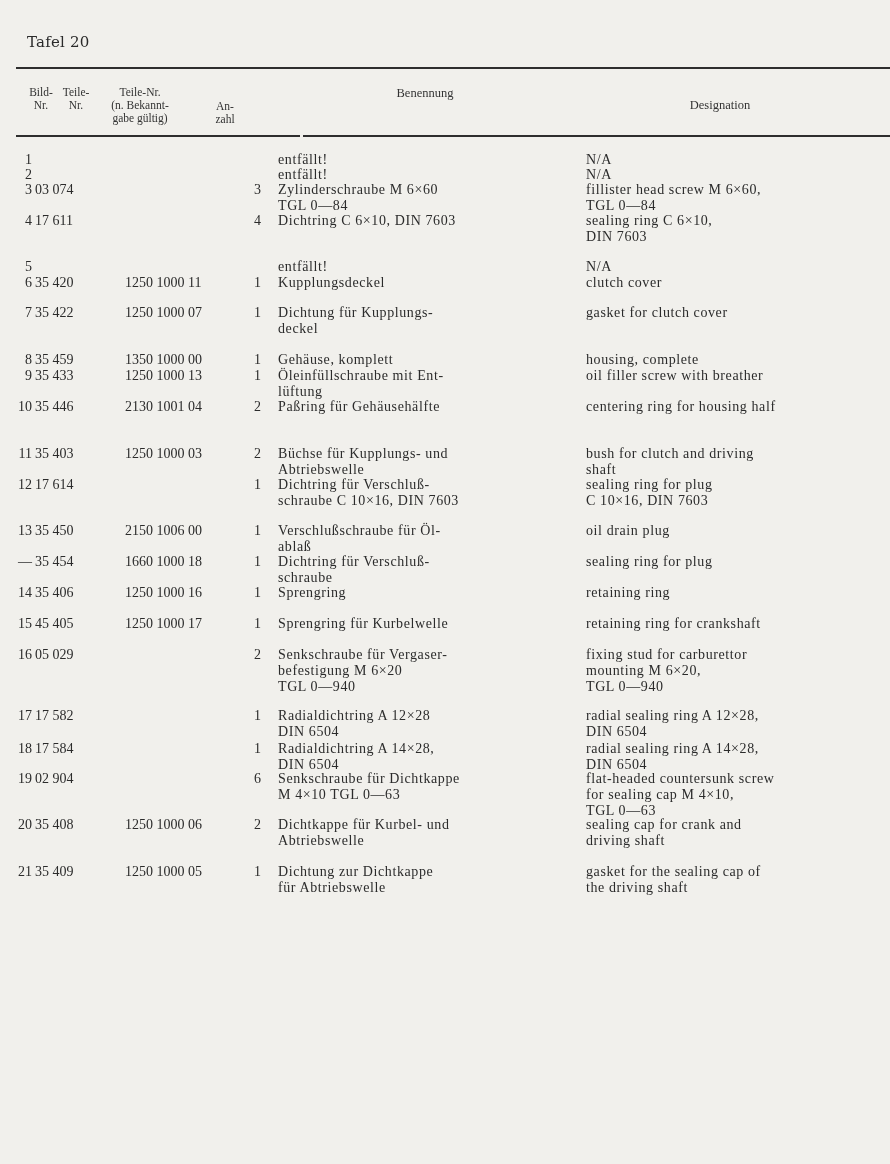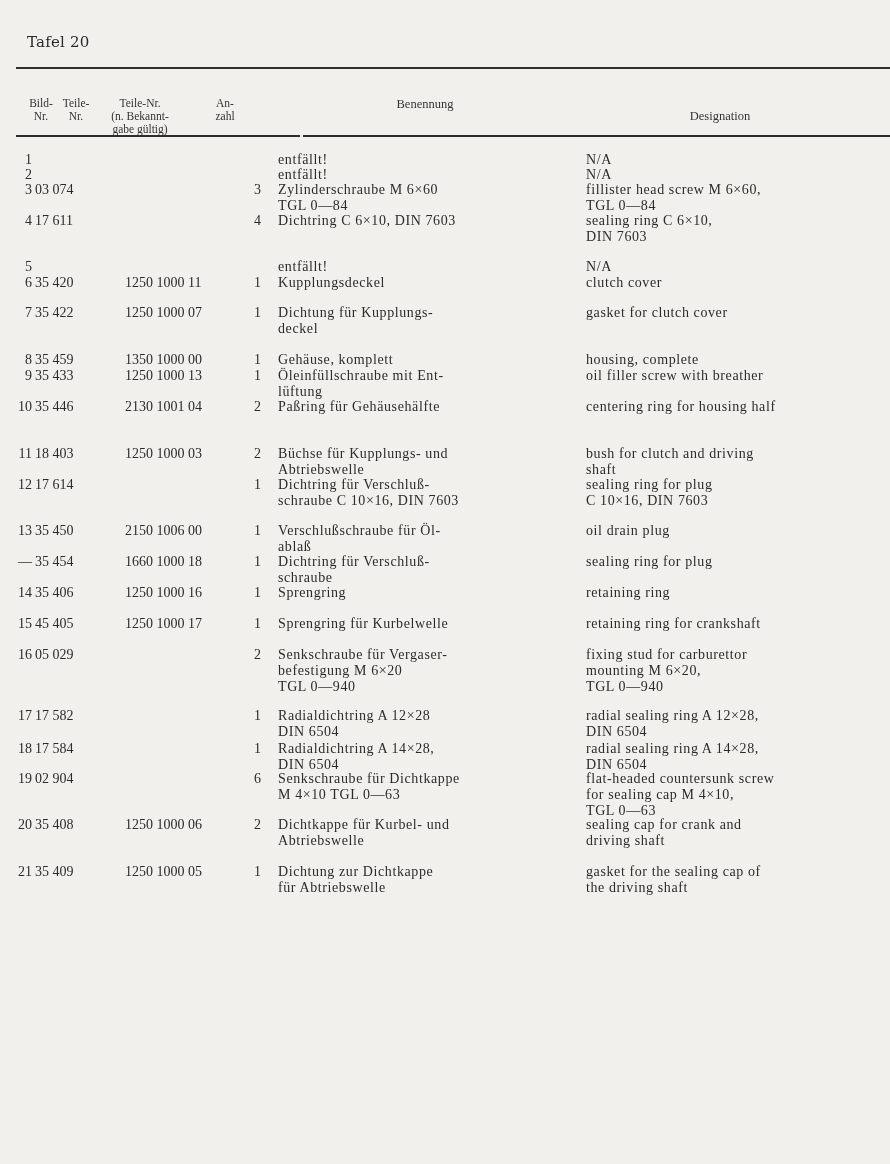--- a/index.html
+++ b/index.html
@@ -15,21 +15,21 @@
     font-size: 15px; font-weight: normal; letter-spacing: 0.2px;
     color: #2a2a2a;
   }
   .rule {
     position: absolute; height: 2px; background: #2e2e2e;
   }
   .hdr {
     position: absolute; font-size: 11.5px; line-height: 13px; color: #333;
     font-family: "Liberation Serif", "DejaVu Serif", serif;
   }
-  .hdr-c { text-align: center; margin-top: 11px; }
+  .hdr-c { text-align: center; }
   .row {
     position: absolute; left: 0; width: 890px;
     font-size: 14px; line-height: 16px;
     font-family: "Liberation Serif", "DejaVu Serif", serif;
     color: #2b2b2b;
   }
   .c { position: absolute; top: 0; white-space: pre; }
   .c-bild { left: 10px; width: 36px; text-align: right; }
   .c-teil { left: 35px; }
   .c-neu  { left: 125px; }
@@ -52,21 +52,21 @@
   </div>
   <div class="hdr hdr-c" style="left:58px; top:86px; width:36px;">
     <span>Teile-</span><br>
     <span>Nr.</span>
   </div>
   <div class="hdr hdr-c" style="left:100px; top:86px; width:80px;">
     <span>Teile-Nr.</span><br>
     <span>(n. Bekannt-</span><br>
     <span>gabe gültig)</span>
   </div>
-  <div class="hdr hdr-c" style="left:212px; top:86px; width:26px;">
+  <div class="hdr hdr-c" style="left:212px; top:100px; width:26px;">
     <span>An-</span><br>
     <span>zahl</span>
   </div>
   <div class="hdr hdr-c" style="left:300px; top:87px; width:250px; font-size:12.5px;text-align:center;">Benennung</div>
   <div class="hdr hdr-c" style="left:600px; top:99px; width:240px; font-size:12.5px;">Designation</div>
 </div>
 
 <div class="rule" style="left:16px; top:135px; width:284px;"></div>
 <div class="rule" style="left:303px; top:135px; width:587px;"></div>
 
@@ -146,21 +146,21 @@
     <div class="row" style="top: 399px;">
       <div class="c c-bild" style="left: -4px;">10</div>
       <div class="c c-teil">35 446</div>
       <div class="c c-neu">2130 1001 04</div>
       <div class="c c-anz">2</div>
       <div class="c c-de"><span class="ln">Paßring für Gehäusehälfte</span></div>
       <div class="c c-en"><span class="ln">centering ring for housing half</span></div>
     </div>
     <div class="row" style="top: 446px;">
       <div class="c c-bild" style="left: -4px;">11</div>
-      <div class="c c-teil">18 403</div>
+      <div class="c c-teil">35 403</div>
       <div class="c c-neu">1250 1000 03</div>
       <div class="c c-anz">2</div>
       <div class="c c-de"><span class="ln">Büchse für Kupplungs- und</span><span class="ln">Abtriebswelle</span></div>
       <div class="c c-en"><span class="ln">bush for clutch and driving</span><span class="ln">shaft</span></div>
     </div>
     <div class="row" style="top: 477px;">
       <div class="c c-bild" style="left: -4px;">12</div>
       <div class="c c-teil">17 614</div>
       <div class="c c-neu"></div>
       <div class="c c-anz">1</div>

